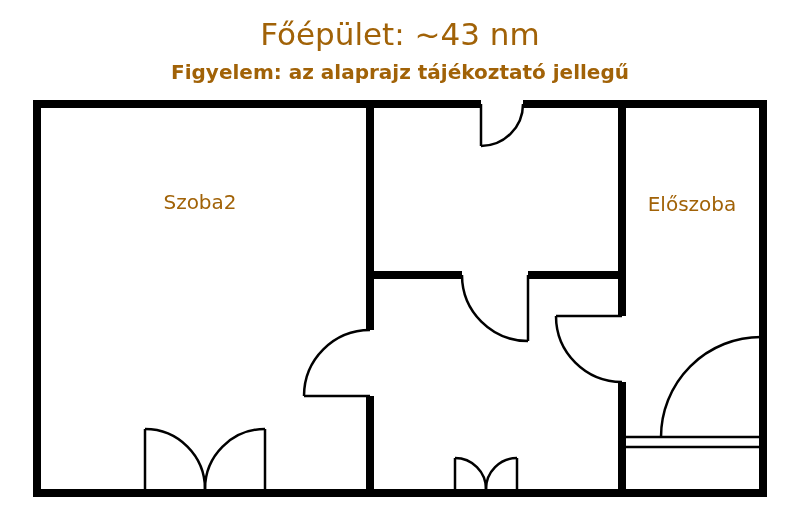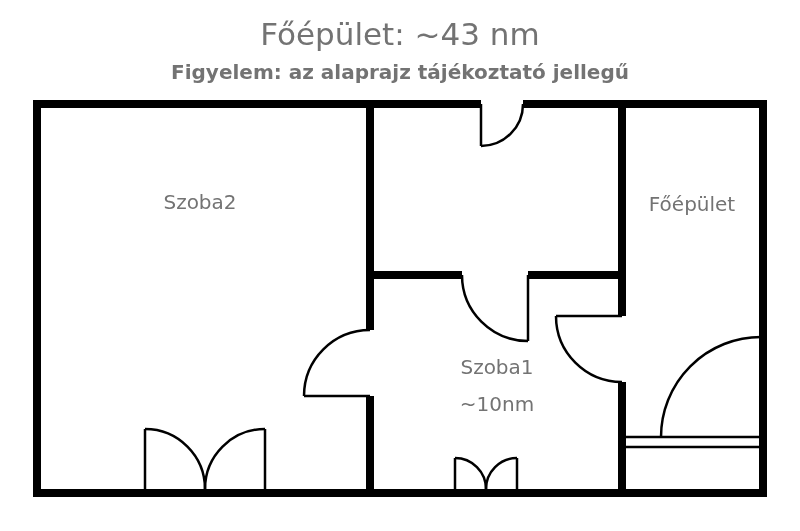--- a/index.html
+++ b/index.html
@@ -2,21 +2,21 @@
 <html><head>
 <meta charset="utf-8">
 <style>
   html, body { margin: 0; padding: 0; background: #ffffff; }
   .canvas {
     position: relative;
     width: 800px;
     height: 531px;
     background: #ffffff;
     font-family: "DejaVu Sans", "Liberation Sans", sans-serif;
-    color: #737373;
+    color: #a16207;
     overflow: hidden;
   }
   .title {
     position: absolute;
     top: 16px; left: 0; width: 100%;
     text-align: center;
     font-size: 31px;
     letter-spacing: 0px;
   }
   .subtitle {
@@ -87,21 +87,17 @@
     <path class="thin" d="M517,489 L517,458"></path>
     <path class="thin" d="M517,458 A31,31 0 0 0 486,489"></path>
   </svg>
 
   <div class="room-label" style="left:85px;  top:184px; width:230px;">
     <div>Szoba2</div>
   </div>
 
 
   <div class="room-label" style="left:612px; top:186px; width:160px;">
-    <div>Főépület</div>
+    <div>Előszoba</div>
   </div>
 
-  <div class="room-label" style="left:382px; top:349px; width:230px;">
-    <div>Szoba1</div>
-    <div>~10nm</div>
-  </div>
 
 </div>
 
 </body></html>

